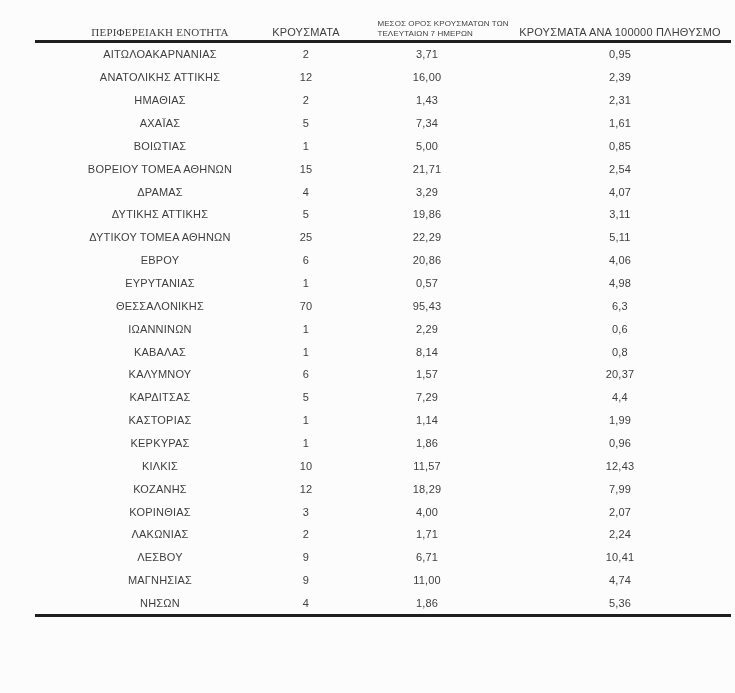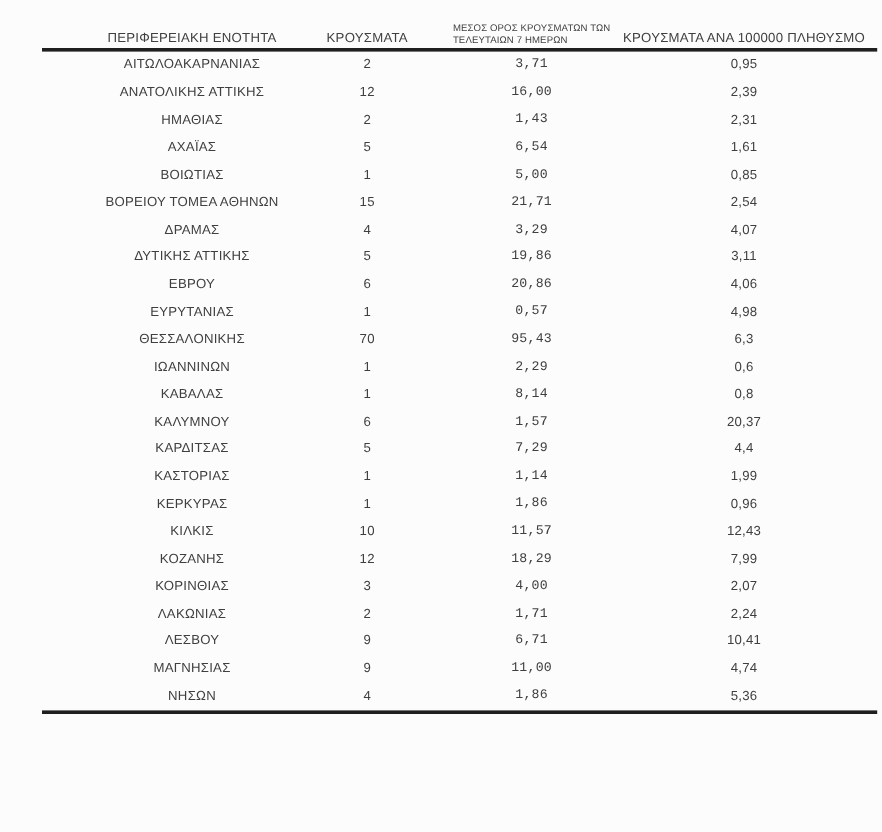--- a/index.html
+++ b/index.html
@@ -32,21 +32,21 @@
     transform: translateX(-50%);
     white-space: nowrap;
     font-size: 11px;
     letter-spacing: 0.2px;
   }
   .hcell.small {
     font-size: 8px;
     line-height: 9.5px;
     letter-spacing: 0.1px;
   }
-  .h1 { left: 125px; }
+  .h1 { left: 125px; font-family: Liberation Serif, serif; }
   .h2 { left: 271px; }
   .h3 { left: 408px; }
   .h4 { left: 585px; }
   .rule {
     height: 3px;
     background: #1f1f1f;
     width: 696px;
   }
   
   .tbody .row {
@@ -56,21 +56,21 @@
   .cell {
     position: absolute;
     top: 50%;
     transform: translate(-50%, -50%);
     white-space: nowrap;
     font-size: 11px;
     letter-spacing: 0.2px;
   }
   .c1 { left: 125px; text-align: center; }
   .c2 { left: 271px; }
-  .c3 { left: 408px; font-family: Liberation Mono, monospace; }
+  .c3 { left: 392px; }
   .c4 { left: 585px; }
 </style>
 </head>
 <body style="background: rgb(252, 252, 252); color: rgb(63, 63, 63);">
 
 <div class="table-wrap">
 
   <div class="thead">
     <span class="hcell h1">ΠΕΡΙΦΕΡΕΙΑΚΗ ΕΝΟΤΗΤΑ</span>
     <span class="hcell h2">ΚΡΟΥΣΜΑΤΑ</span>
@@ -101,21 +101,21 @@
   <div class="row">
     <span class="cell c1">ΗΜΑΘΙΑΣ</span>
     <span class="cell c2">2</span>
     <span class="cell c3">1,43</span>
     <span class="cell c4">2,31</span>
   </div>
 
   <div class="row">
     <span class="cell c1">ΑΧΑΪΑΣ</span>
     <span class="cell c2">5</span>
-    <span class="cell c3">6,54</span>
+    <span class="cell c3">7,34</span>
     <span class="cell c4">1,61</span>
   </div>
 
   <div class="row">
     <span class="cell c1">ΒΟΙΩΤΙΑΣ</span>
     <span class="cell c2">1</span>
     <span class="cell c3">5,00</span>
     <span class="cell c4">0,85</span>
   </div>
 
@@ -133,20 +133,26 @@
     <span class="cell c4">4,07</span>
   </div>
 
   <div class="row">
     <span class="cell c1">ΔΥΤΙΚΗΣ ΑΤΤΙΚΗΣ</span>
     <span class="cell c2">5</span>
     <span class="cell c3">19,86</span>
     <span class="cell c4">3,11</span>
   </div>
 
+  <div class="row">
+    <span class="cell c1">ΔΥΤΙΚΟΥ ΤΟΜΕΑ ΑΘΗΝΩΝ</span>
+    <span class="cell c2">25</span>
+    <span class="cell c3">22,29</span>
+    <span class="cell c4">5,11</span>
+  </div>
 
   <div class="row">
     <span class="cell c1">ΕΒΡΟΥ</span>
     <span class="cell c2">6</span>
     <span class="cell c3">20,86</span>
     <span class="cell c4">4,06</span>
   </div>
 
   <div class="row">
     <span class="cell c1">ΕΥΡΥΤΑΝΙΑΣ</span>

